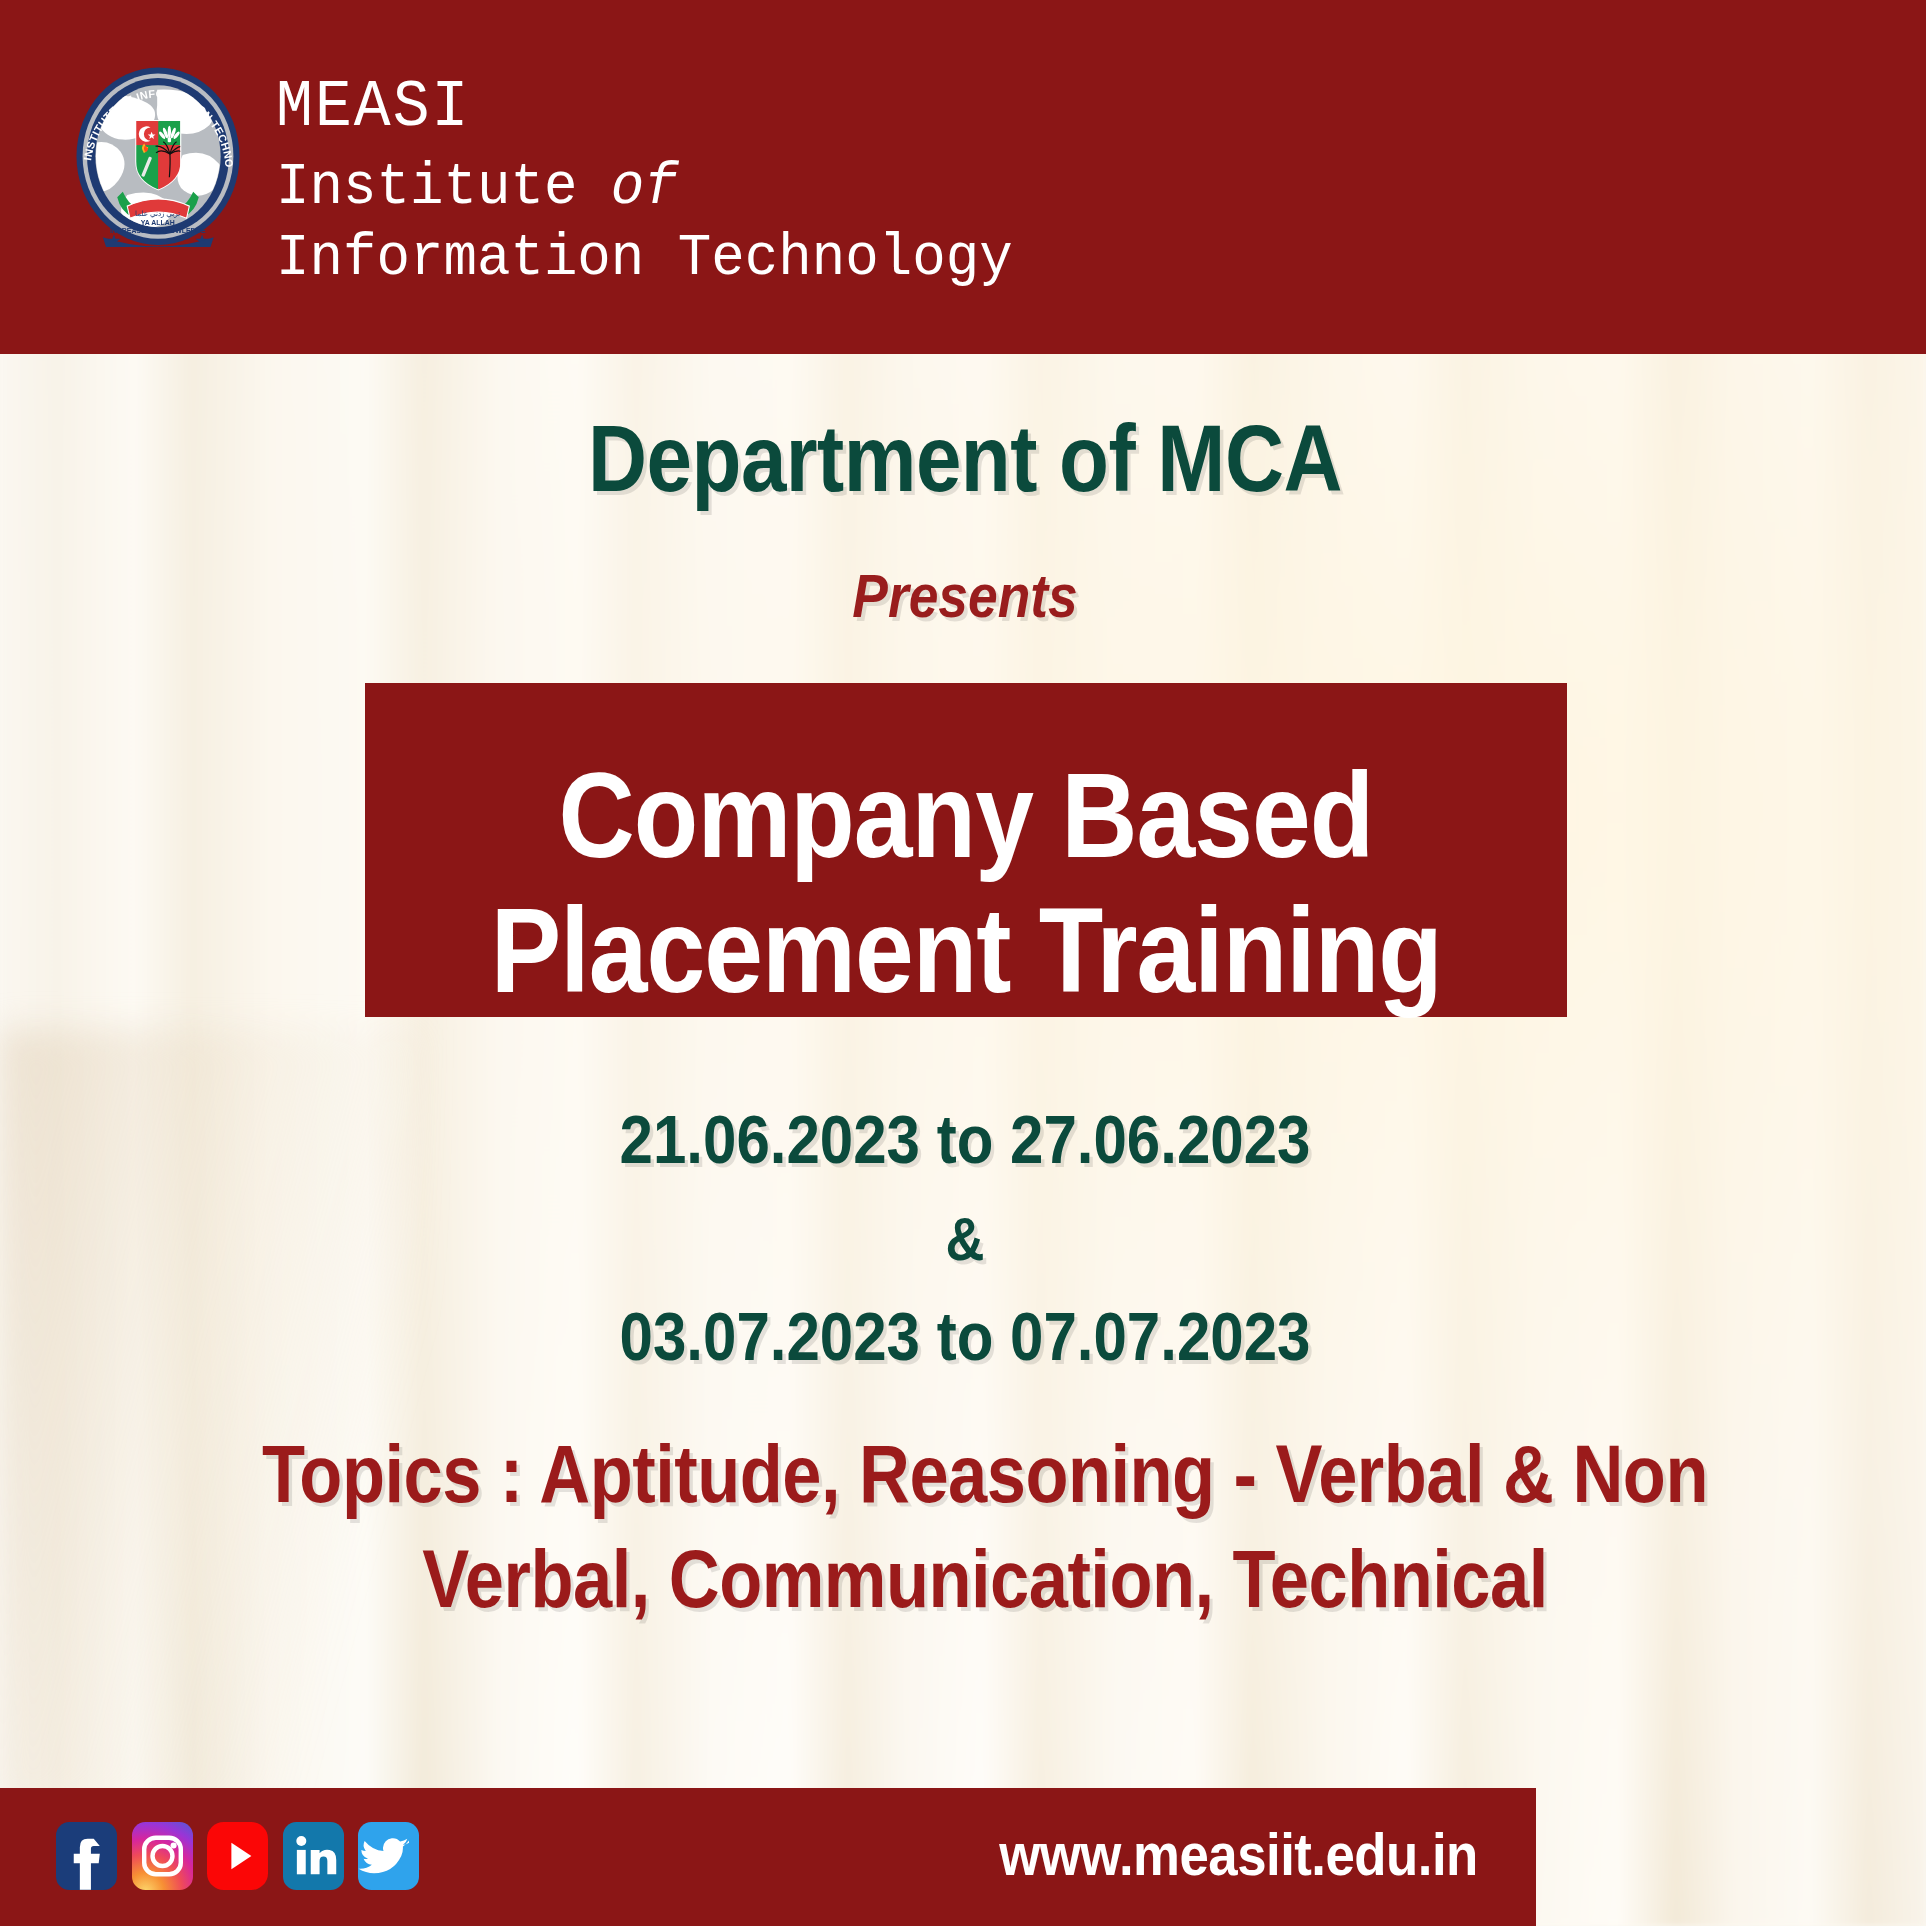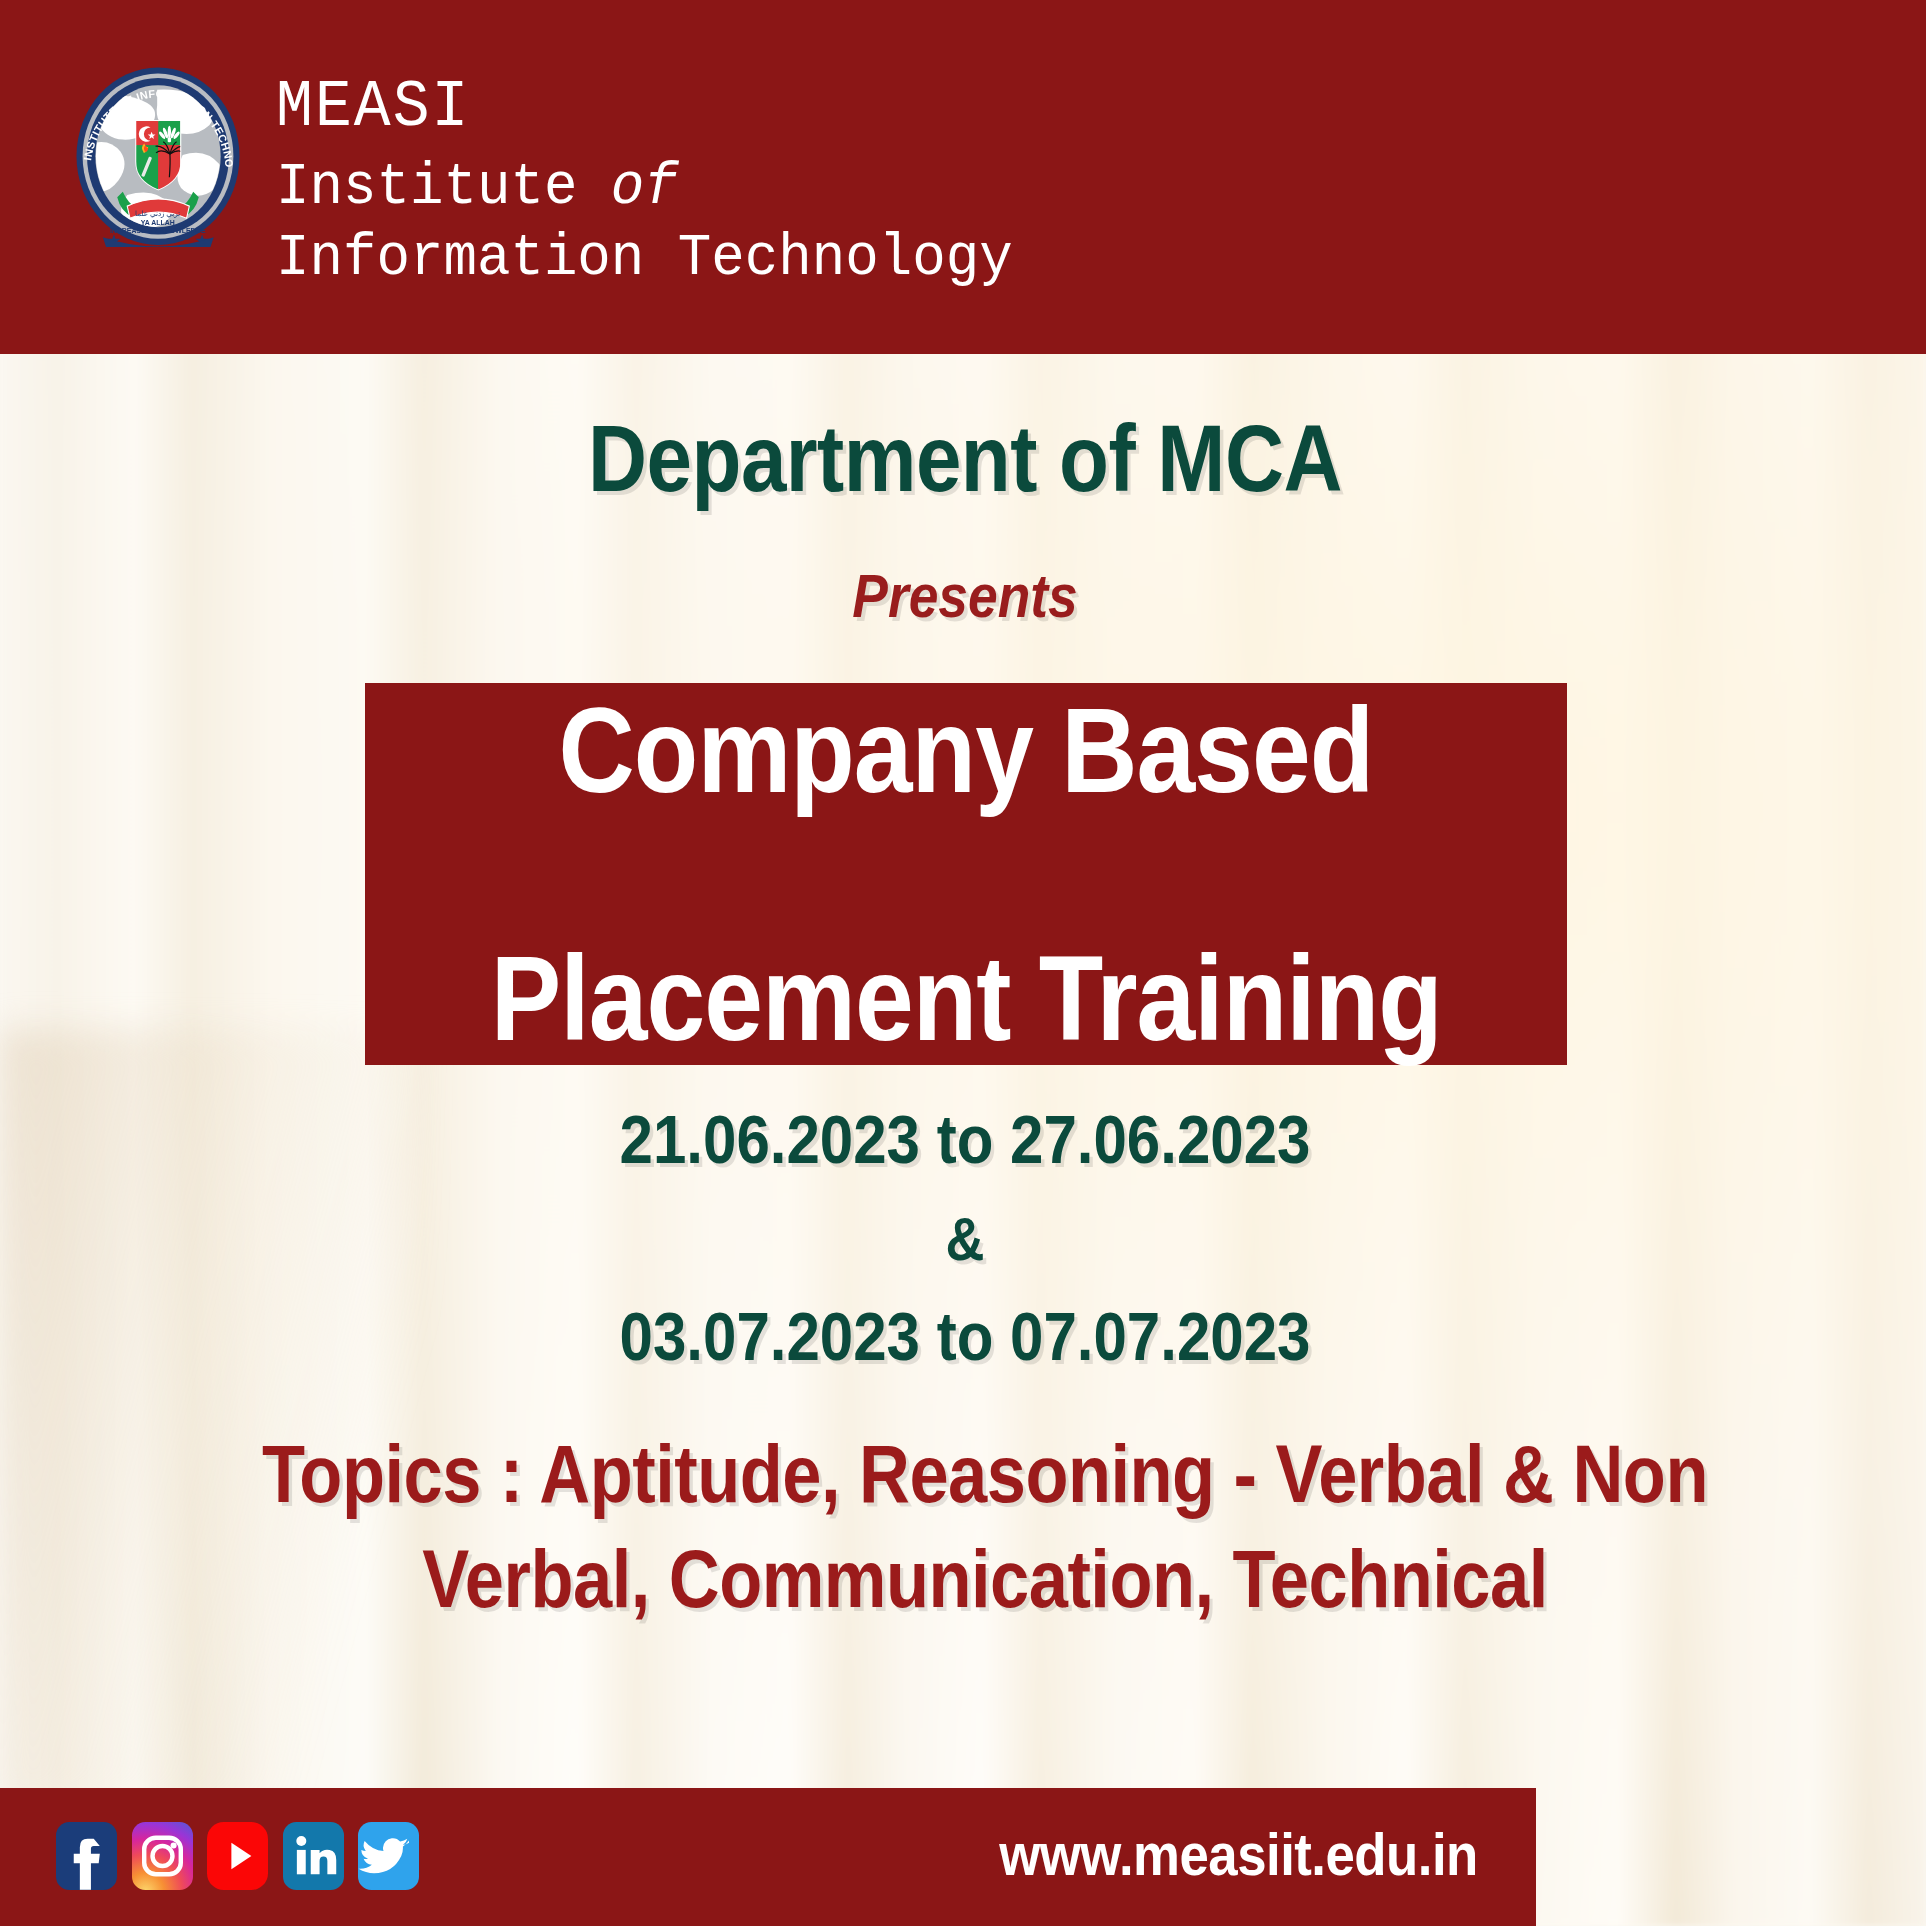--- a/index.html
+++ b/index.html
@@ -132,24 +132,24 @@
     font-size:62px;
     font-weight:bold;
     font-style:italic;
     transform:scaleX(0.86);
     white-space:nowrap;
   }
 
   #event-banner {
     position:absolute;
     left:363px; top:329px;
-    width:1202px; height:382px;
+    width:1202px; height:334px;
     background:#8b1616;
     display:flex; flex-direction:column;
-    align-items:center; justify-content:space-between;
+    align-items:center; justify-content:flex-end;
   }
   #event-banner .bline {
     color:#ffffff;
     font-size:120px;
     font-weight:bold;
     line-height:1.12;
     letter-spacing:-1.1px;
     transform:scaleX(0.88);
     white-space:nowrap;
   }

